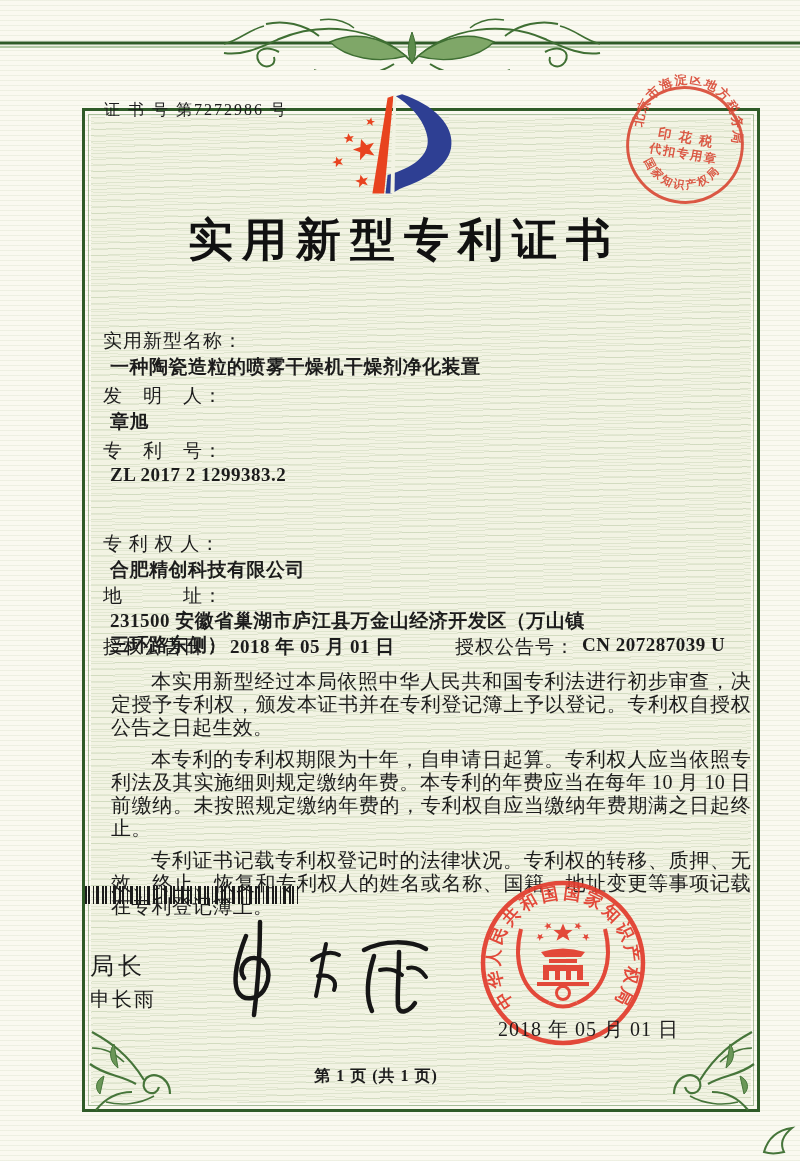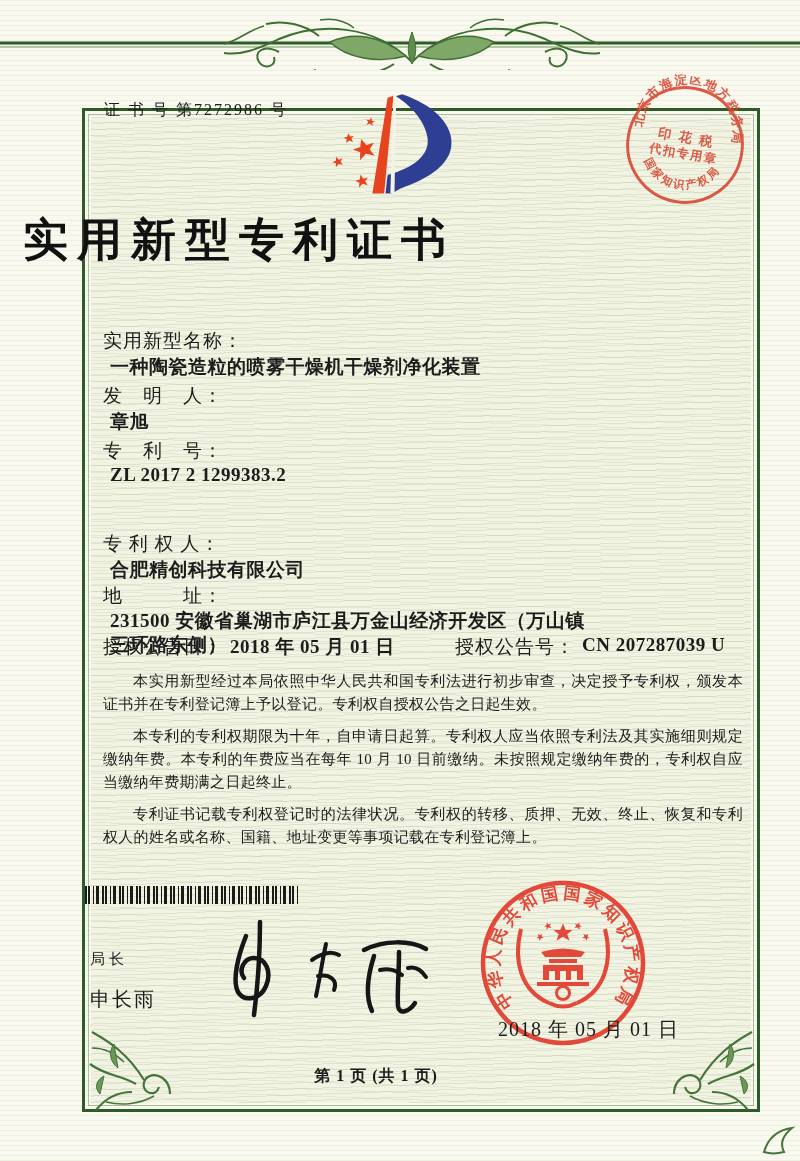--- a/index.html
+++ b/index.html
@@ -16,33 +16,33 @@
   .frame-outer { position:absolute; left:82px; top:108px; width:678px; height:1004px; border:3px solid #2f5b28; }
   .frame-inner { position:absolute; left:88px; top:114px; width:666px; height:992px; border:1px solid #52804177; }
   .frame-bg {
     position:absolute; left:91px; top:117px; width:660px; height:986px;
     background:
       repeating-linear-gradient(178deg, rgba(140,168,115,.20) 0 1px, rgba(0,0,0,0) 1px 6px),
       repeating-linear-gradient(2deg, rgba(140,168,115,.15) 0 1px, rgba(0,0,0,0) 1px 7px),
       #f2f3e3;
   }
   .cert-no { position:absolute; left:104px; top:100px; font-size:16px; letter-spacing:2px; }
-  .title { position:absolute; left:0; top:210px; width:800px; text-align:left;
-           font-size:45px; font-weight:bold; letter-spacing:9px; padding-left:23px; color:#111; }
+  .title { position:absolute; left:0; top:210px; width:800px; text-align:center;
+           font-size:45px; font-weight:bold; letter-spacing:9px; padding-left:8px; color:#111; }
   .row { position:absolute; left:103px; width:640px; font-size:19px; display:flex; align-items:flex-start;flex-direction:column; }
   .row .lab { white-space:pre; letter-spacing:1px; }
   .row .val { margin-left:7px; letter-spacing:0.5px;font-weight:bold; }
   .addr-val span { display:block; line-height:24px; }
   .grant-pair { display:flex; }
   .grant-right { position:absolute; left:352px; top:0; display:flex; }
-  .paras { position:absolute; left:103px; top:670px; width:640px; font-size:15px; line-height:23px; text-align:justify; }
+  .paras { position:absolute; left:111px; top:670px; width:640px; font-size:20px; line-height:23px; text-align:justify; }
   .paras p { text-indent:2em; margin-bottom:9px; letter-spacing:0.3px; }
   .barcode { position:absolute; left:85px; top:886px; width:214px; height:18px;
     background:repeating-linear-gradient(90deg,#1b1b1b 0 2px,rgba(0,0,0,0) 2px 3px,#1b1b1b 3px 5px,rgba(0,0,0,0) 5px 8px,#1b1b1b 8px 9px,rgba(0,0,0,0) 9px 11px,#1b1b1b 11px 14px,rgba(0,0,0,0) 14px 17px); }
-  .signer-title { position:absolute; left:90px; top:950px; font-size:15px; letter-spacing:4px;font-family:Liberation Serif, serif; }
+  .signer-title { position:absolute; left:90px; top:950px; font-size:24px; letter-spacing:4px;font-family:Liberation Serif, serif; }
   .signer-name  { position:absolute; left:90px; top:986px; font-size:20px; letter-spacing:2px; }
   .sig-svg { position:absolute; left:208px; top:918px; }
   .seal-svg { position:absolute; left:471px; top:871px; opacity:.92; }
   .stamp-svg { position:absolute; left:616px; top:76px; transform:rotate(10deg); opacity:.88; }
   .issue-date { position:absolute; left:498px; top:1016px; font-size:20px; letter-spacing:1px; z-index:5; }
   .page-info { position:absolute; left:86px; top:1066px; width:580px; text-align:center; font-size:16px; letter-spacing:1px;font-weight:bold; }
   .logo-svg { position:absolute; left:320px; top:90px; }
   .top-orn { position:absolute; left:0; top:6px; }
   .corner-r { position:absolute; left:660px; top:1022px; }
   .corner-l { position:absolute; left:84px; top:1022px; transform:scaleX(-1); }

